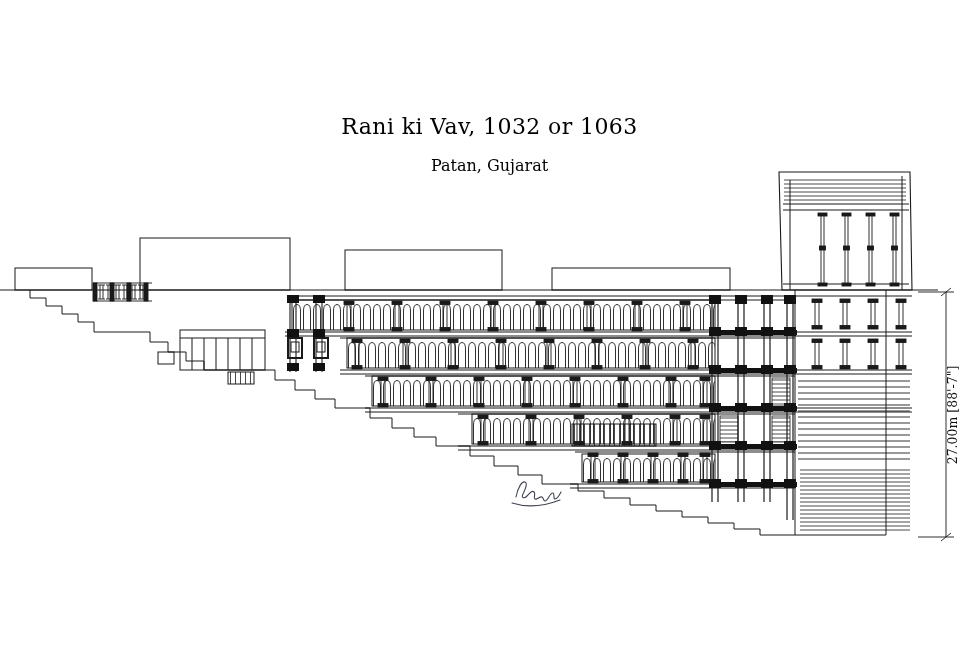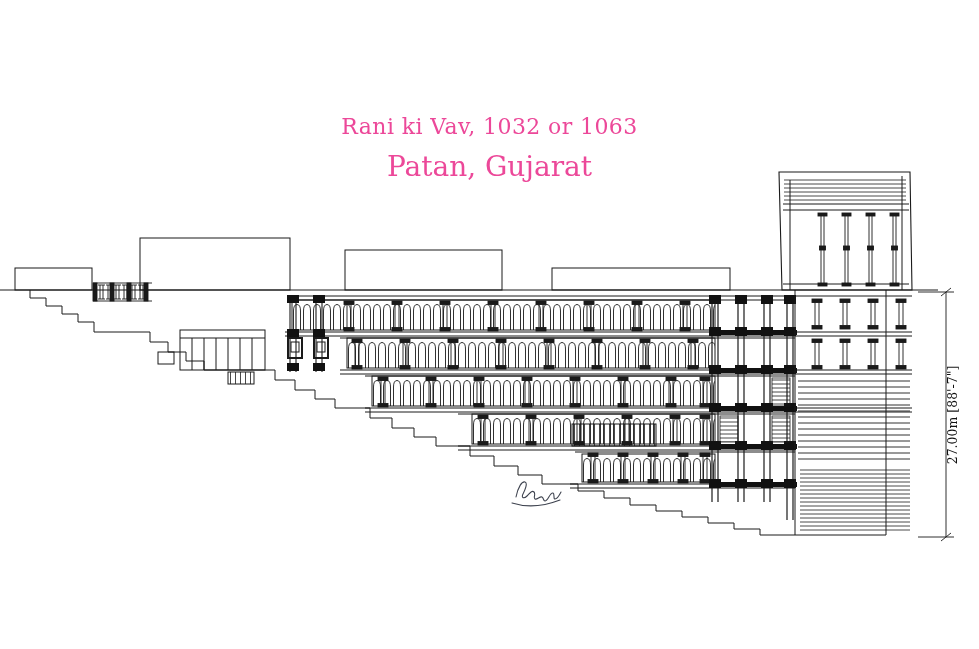--- a/index.html
+++ b/index.html
@@ -1,22 +1,22 @@
 <!DOCTYPE html>
 <html><head>
 <meta charset="utf-8">
 <style>
   html,body{margin:0;padding:0;background:#ffffff;}
   .canvas{
     position:relative;width:979px;height:649px;background:#ffffff;
-    font-family:"DejaVu Serif", serif;color:#ec4899;overflow:hidden;
+    font-family:"DejaVu Serif", serif;color:#000000;overflow:hidden;
   }
   .title{position:absolute;top:114px;left:0;right:0;text-align:center;}
   .title .t1{font-size:22px;letter-spacing:.4px;}
-  .title .t2{font-size:28px;margin-top:11px;}
+  .title .t2{font-size:16px;margin-top:17px;}
   svg.drawing{position:absolute;left:0;top:0;}
   .dim-text{font-family:"DejaVu Serif", serif;font-size:12.5px;fill:#111;}
 </style>
 </head>
 <body>
 
 <div class="canvas">
 
   <div class="title">
     <div class="t1">Rani ki Vav, 1032 or 1063</div>

